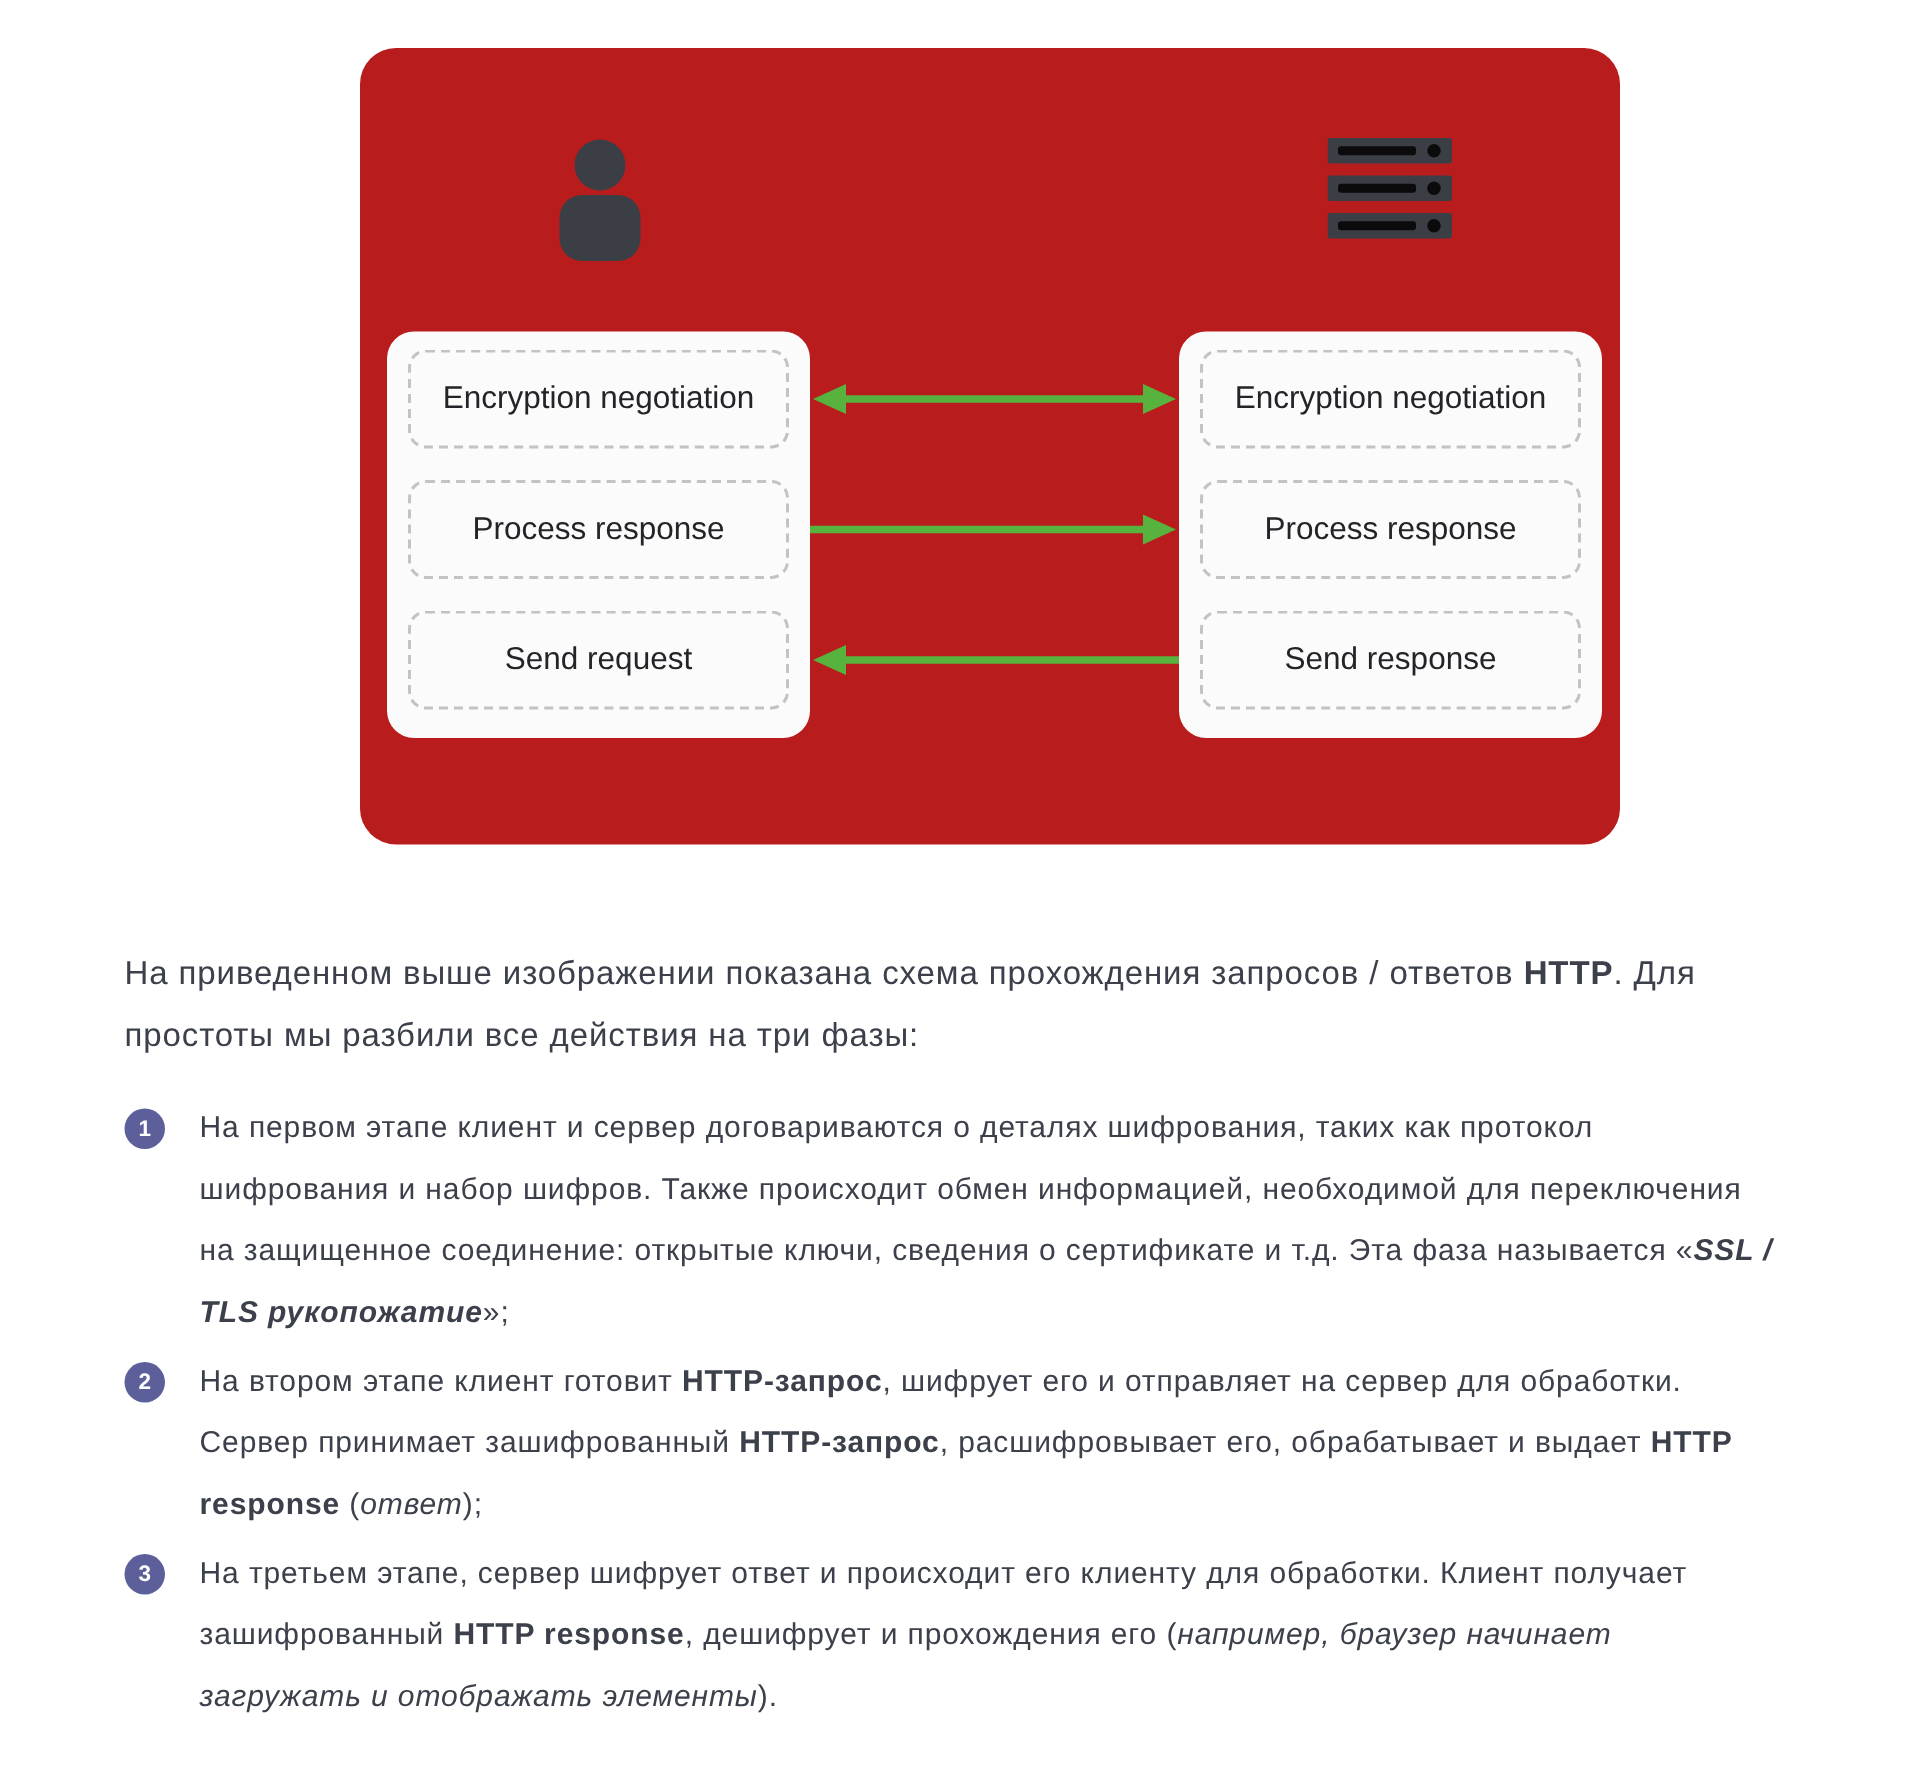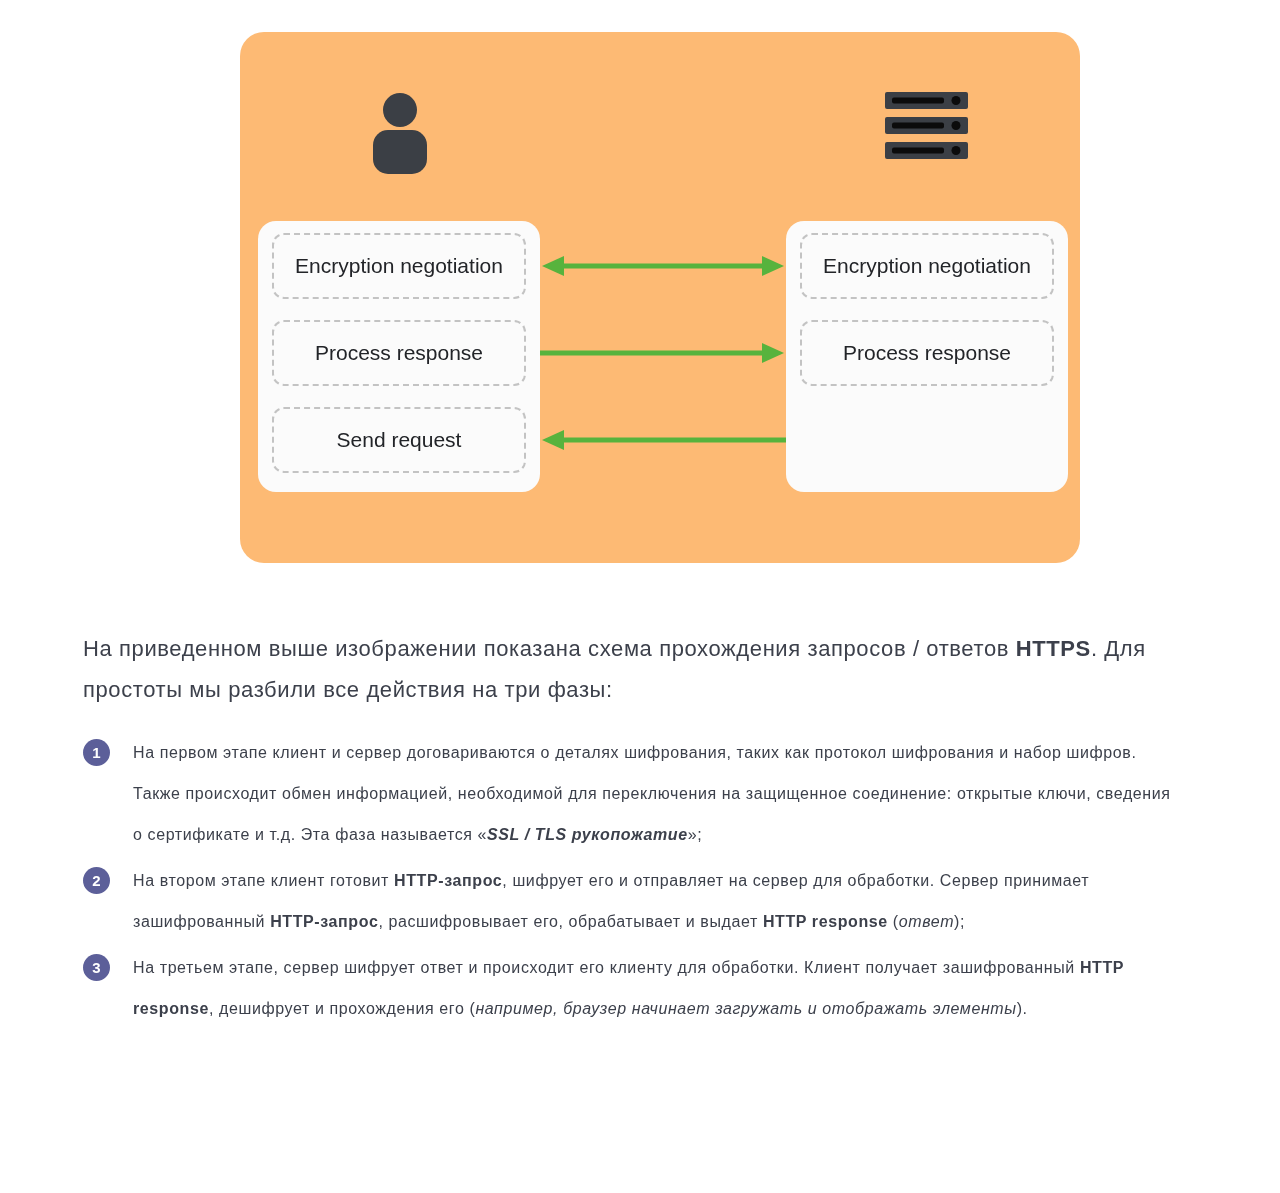--- a/index.html
+++ b/index.html
@@ -10,21 +10,21 @@
     font-family: "Liberation Sans", "DejaVu Sans", sans-serif;
     position: relative;
     overflow: hidden;
     color: #3c404b;
   }
 
   
   .diagram {
     position: absolute; left: 240px; top: 32px;
     width: 840px; height: 531px;
-    background: #fdba74; border-radius: 24px;
+    background: #b91c1c; border-radius: 24px;
   }
   .person-icon { position: absolute; left: 128px; top: 60px; }
   .server-icon { position: absolute; left: 645px; top: 60px; }
 
   .panel {
     position: absolute; top: 189px;
     width: 282px; height: 271px;
     background: #fbfbfb; border-radius: 18px;
     padding: 12px 14px;
   }
@@ -64,21 +64,21 @@
   .badge {
     flex: 0 0 auto;
     width: 27px; height: 27px; border-radius: 50%;
     background: #5c5f99; color: #ffffff;
     font-size: 15px; font-weight: bold;
     line-height: 27px; text-align: center;
     margin-top: 7px; margin-right: 23px;
   }
   .phase-text {
     margin: 0; flex: 1;
-    font-size: 16px; line-height: 41px; letter-spacing: 0.6px;
+    font-size: 20px; line-height: 41px; letter-spacing: 0.6px;
   }
 </style>
 </head>
 <body>
 
 <div class="diagram">
 
   <svg class="person-icon" width="64" height="82" viewBox="0 0 64 82">
     <circle cx="32" cy="18" r="17" fill="#3b3f45"></circle>
     <rect x="5" y="38" width="54" height="44" rx="15" fill="#3b3f45"></rect>
@@ -112,20 +112,23 @@
     </div>
   </div>
 
   <div class="panel server">
     <div class="step">
       <span>Encryption negotiation</span>
     </div>
     <div class="step">
       <span>Process response</span>
     </div>
+    <div class="step">
+      <span>Send response</span>
+    </div>
   </div>
 
   <svg class="arrows" width="246" height="271" viewBox="0 0 246 271">
     <g fill="#57b33d" stroke="#57b33d">
       <line x1="20" y1="45" x2="226" y2="45" stroke-width="5"></line>
       <polygon points="2,45 24,35 24,55" stroke="none"></polygon>
       <polygon points="244,45 222,35 222,55" stroke="none"></polygon>
     </g>
     <g fill="#57b33d" stroke="#57b33d">
       <line x1="0" y1="132" x2="226" y2="132" stroke-width="5"></line>
@@ -133,21 +136,21 @@
     </g>
     <g fill="#57b33d" stroke="#57b33d">
       <line x1="20" y1="219" x2="246" y2="219" stroke-width="5"></line>
       <polygon points="2,219 24,209 24,229" stroke="none"></polygon>
     </g>
   </svg>
 </div>
 
 <div class="content">
 
-  <p class="intro"><span>На приведенном выше изображении показана схема прохождения запросов / ответов </span><span class="seg-b">HTTPS</span><span>. Для простоты мы разбили все действия на три фазы:</span></p>
+  <p class="intro"><span>На приведенном выше изображении показана схема прохождения запросов / ответов </span><span class="seg-b">HTTP</span><span>. Для простоты мы разбили все действия на три фазы:</span></p>
 
   <div class="phase-list">
 
     <div class="phase">
       <span class="badge">1</span>
       <p class="phase-text"><span>На первом этапе клиент и сервер договариваются о деталях шифрования, таких как протокол шифрования и набор шифров. Также происходит обмен информацией, необходимой для переключения на защищенное соединение: открытые ключи, сведения о сертификате и т.д. Эта фаза называется «</span><span class="seg-bi">SSL / TLS рукопожатие</span><span>»;</span></p>
     </div>
 
     <div class="phase">
       <span class="badge">2</span>

